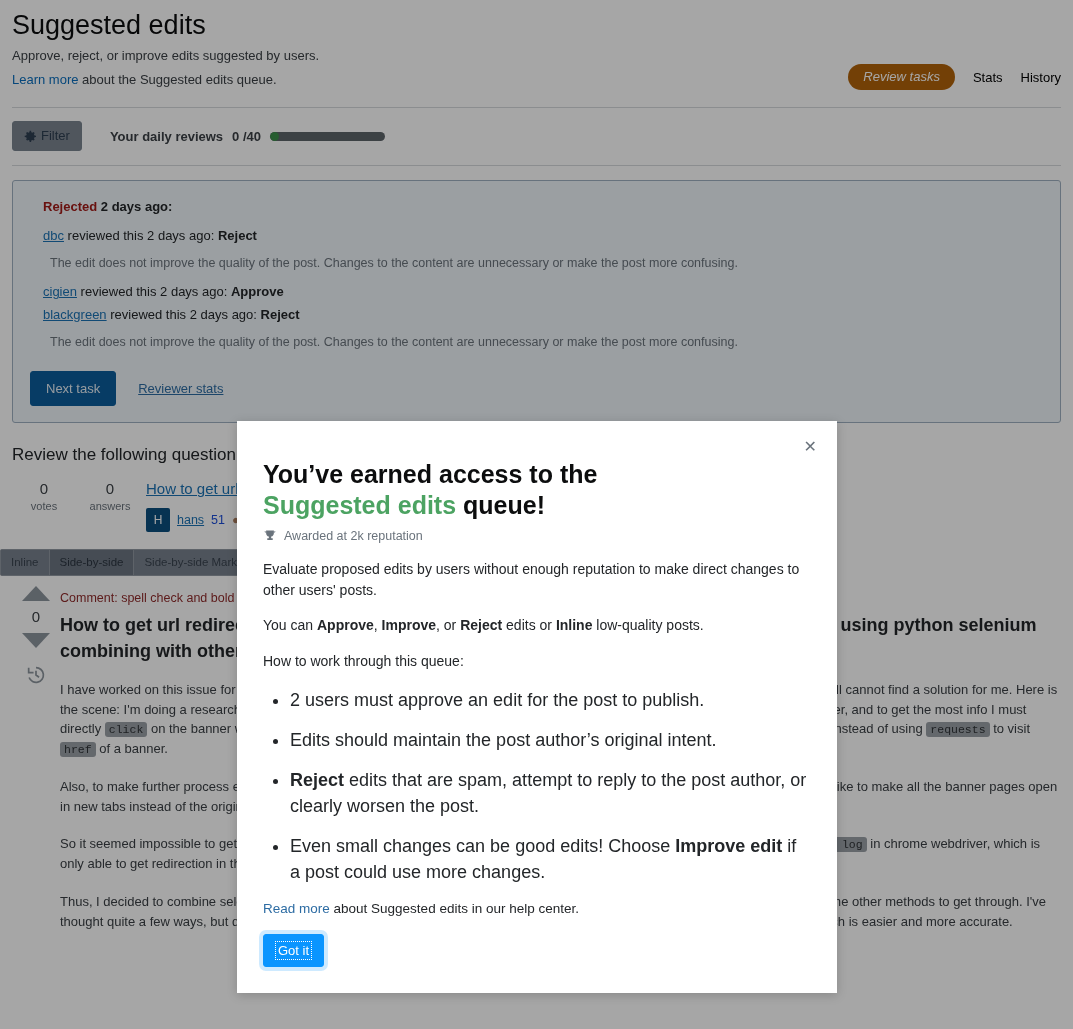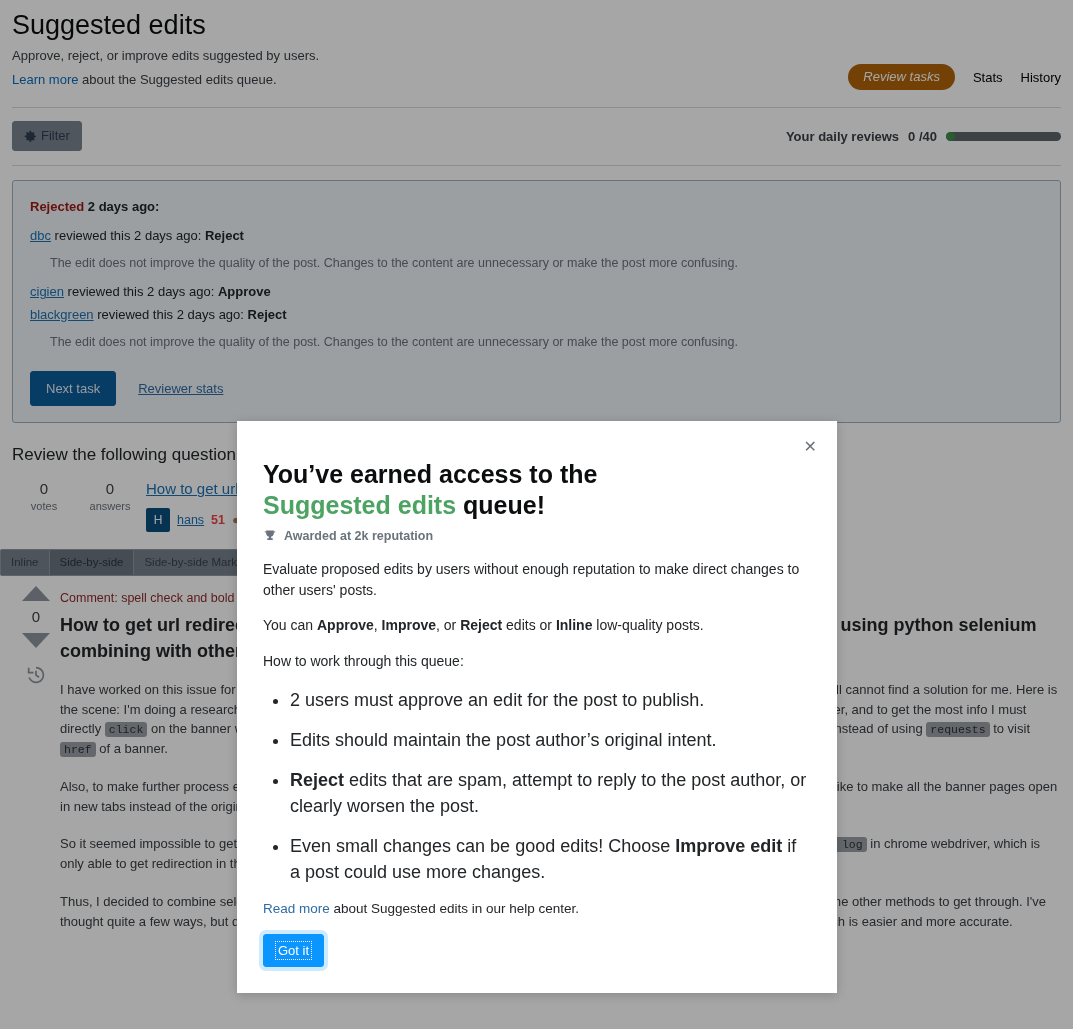--- a/index.html
+++ b/index.html
@@ -19,39 +19,39 @@
   .page-title{font-size:27px;font-weight:400;line-height:1.15;margin:0 0 6px 0;color:#0c0d0e;}
   .subline{font-size:13px;color:#3b4045;margin:0 0 6px 0;line-height:1.4;}
   .subline2{font-size:13px;color:#3b4045;margin:0;line-height:1.4;}
   a.lnk{color:#0a6ebd;text-decoration:none;}
   .navset{position:absolute;right:0;top:64px;display:flex;align-items:center;gap:18px;}
   .pill{background:#b1630a;color:#fff;border-radius:999px;padding:5px 15px;font-size:13px;line-height:16px;font-style:italic;}
   .navitem{color:#000000;font-size:13px;}
   .rule{border:0;border-top:1px solid #d6d9dc;margin:18px 0 0 0;}
 
   
-  .filterrow{display:flex;align-items:center;justify-content:space-between;padding:13px 0 14px 0;}
+  .filterrow{display:flex;align-items:center;padding:13px 0 14px 0;gap:28px;}
   .btn-outline{
     display:inline-flex;align-items:center;gap:4px;
     border:1px solid #7a8490;border-radius:3px;background:#7b8490;
     color:#2d3e50;font-size:13px;padding:6px 11px;line-height:16px;
   }
   .gear{width:13px;height:13px;display:inline-block;}
   .daily{display:flex;align-items:center;gap:9px;font-weight:bold;}
   .daily-label{font-size:13px;color:#3b4045;}
   .bar{width:115px;height:9px;border-radius:5px;background:#5d6469;position:relative;overflow:hidden;}
   .bar > i{position:absolute;left:0;top:0;bottom:0;width:9px;border-radius:5px;background:#3d8f4b;display:block;}
   .rule2{border:0;border-top:1px solid #d6d9dc;margin:0;}
 
   
   .panel{
     margin:14px 12px 0 12px;border:1px solid #9fb0c0;border-radius:3px;
     background:rgba(225,236,244,0.55);padding:16px 17px 16px 17px;
   }
-  .p-line{font-size:13px;line-height:1.55;margin:0 0 8px 0;color:#232629;}
+  .p-line{font-size:13px;line-height:1.55;margin:0 0 8px 13px;color:#232629;}
   .p-line:last-of-type{margin-bottom:0;}
   .rejected{color:#a11b18;font-weight:bold;}
   .bold{font-weight:bold;}
   .uname{color:#1b72b4;}
   .muted{color:#6a737c;font-size:12.5px;margin:0 0 10px 20px;line-height:1.5;}
   .panel-actions{display:flex;align-items:center;gap:22px;margin-top:20px;}
   .btn-primary{
     background:#0b5d9c;border:1px solid #0b5d9c;border-radius:3px;color:#e6eef5;
     padding:9px 15px;font-size:13px;line-height:15px;
   }
@@ -63,21 +63,21 @@
   .stats{display:flex;gap:18px;padding:0 12px 0 8px;}
   .stat{text-align:center;width:48px;}
   .stat .n{font-size:15px;color:#3b4045;line-height:20px;}
   .stat .l{font-size:11px;color:#6a737c;line-height:14px;}
   .qmain{flex:1;}
   .qtitle-lnk{color:#1b72b4;font-size:15px;line-height:20px;}
   .userline{display:flex;align-items:center;gap:7px;margin-top:9px;}
   .avatar{width:24px;height:24px;background:#0b4f7f;color:#fff;display:flex;align-items:center;
           justify-content:center;font-size:12px;border-radius:2px;}
   .u2{color:#1b72b4;font-size:12.5px;}
-  .rep{font-weight:bold;font-size:12.5px;color:#ef4444;}
+  .rep{font-weight:normal;font-size:12.5px;color:#1d4ed8;}
   .bronze{color:#a87b5c;font-size:12.5px;}
 
   
   .tabs{display:flex;margin:17px 12px 0 0;border-radius:3px;overflow:hidden;width:max-content;}
   .tab{
     border:1px solid #9198a1;border-right:0;background:#79828e;color:#39434f;
     font-size:11.5px;padding:5px 10px;line-height:15px;
   }
   .tab:last-child{border-right:1px solid #9198a1;}
   .tab.active{background:#6c7682;color:#2c3540;}
@@ -103,21 +103,21 @@
   
   .modal{
     position:absolute;left:237px;top:421px;width:600px;
     background:#fff;z-index:100;padding:26px 30px 26px 26px;
     box-sizing:border-box;box-shadow:0 2px 10px rgba(0,0,0,.18);
   }
   .m-close{position:absolute;right:16px;top:14px;color:#6a737c;font-size:16px;line-height:16px;
            background:none;border:0;cursor:pointer;padding:4px;}
   .m-title{font-size:25px;line-height:31px;font-weight:bold;color:#0c0d0e;margin:12px 0 0 0;}
   .m-title .grn{color:#4ca362;}
-  .m-award{display:flex;align-items:center;gap:7px;margin:8px 0 16px 0;color:#6a737c;font-size:12.5px;font-weight:bold;}
+  .m-award{display:flex;align-items:center;gap:7px;margin:8px 0 16px 0;color:#6a737c;font-size:12.5px;}
   .m-p{font-size:14px;line-height:1.48;color:#232629;margin:0 0 15px 0;}
   .m-ul{margin:0 0 16px 0;padding-left:27px;}
   .m-ul li{font-size:18px;line-height:1.45;color:#232629;margin-bottom:14px;}
   .m-ul li:last-child{margin-bottom:0;}
   .m-read{font-size:13.5px;color:#232629;margin:2px 0 18px 0;}
   .m-read a{color:#2d6ca3;text-decoration:none;}
   .btn-got{
     background:#0a95ff;border:1px solid #0a95ff;border-radius:3px;color:#fff;
     font-size:13px;padding:8px 13px;line-height:15px;
     box-shadow:0 0 0 4px rgba(10,149,255,.2);

